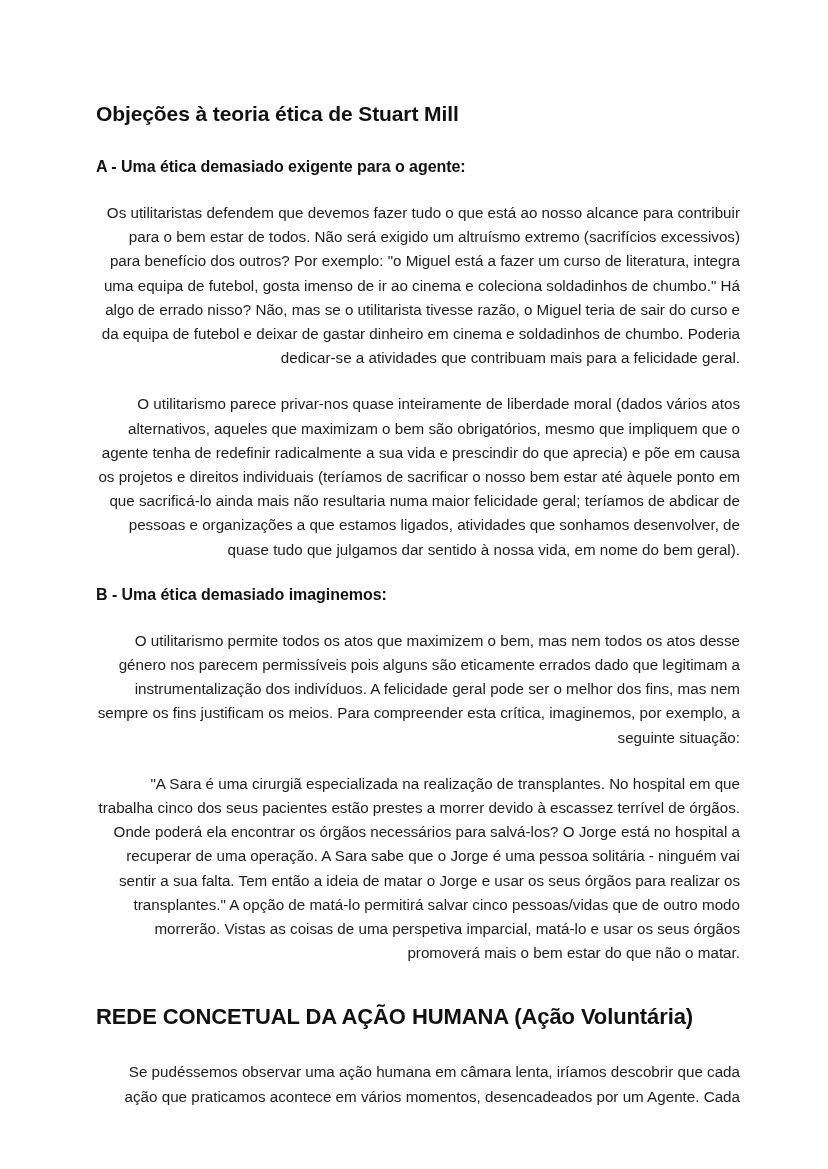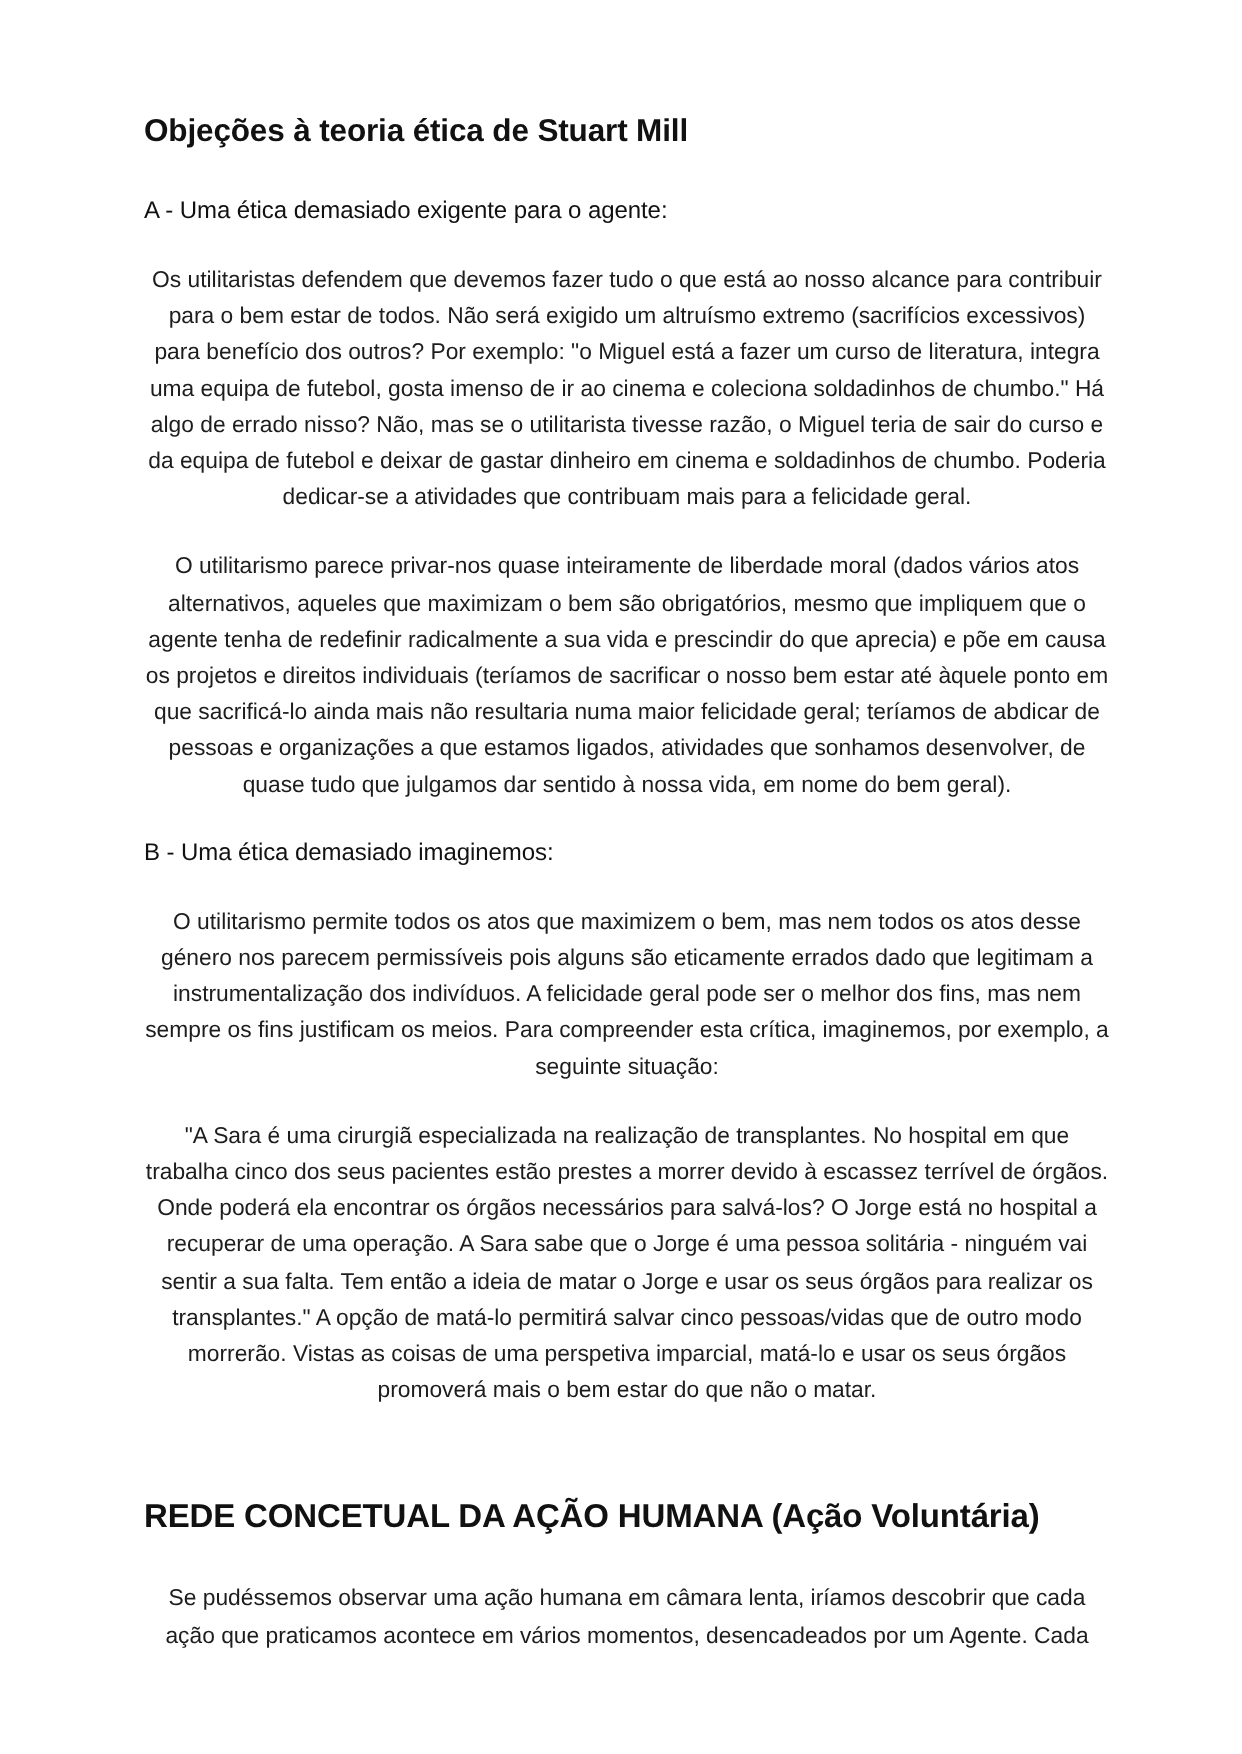--- a/index.html
+++ b/index.html
@@ -13,57 +13,57 @@
     height: 1169px;
     overflow: hidden;
     font-family: "Liberation Sans", sans-serif;
     color: #1a1a1a;
     -webkit-font-smoothing: antialiased;
   }
   .page {
     box-sizing: border-box;
     width: 828px;
     height: 1169px;
-    padding: 74px 88px 0 96px;
+    padding: 100px 88px 0 96px;
     background: #ffffff;
   }
   .doc-title {
     font-size: 21px;
     font-weight: bold;
     line-height: 27px;
     letter-spacing: -0.1px;
     margin: 0 0 29px 0;
     color: #111111;
   }
   .section-heading {
     font-size: 16px;
-    font-weight: normal;
+    font-weight: bold;
     line-height: 22px;
     letter-spacing: -0.05px;
     margin: 0 0 23px 0;
     color: #111111;
   }
   .big-heading {
     font-size: 22px;
     font-weight: bold;
     line-height: 32px;
     letter-spacing: -0.1px;
     margin: 0 0 27px 0;
     color: #111111;
   }
   p.body-text {
     font-size: 15.2px;
     line-height: 24.2px;
     margin: 0 0 22px 0;
-    text-align: center;
+    text-align: right;
     color: #1d1d1d;
     max-width: 645px;
   }
   p.body-text:last-child { margin-bottom: 0; }
-  .gap-before-big { margin-top: 56px; }
+  .gap-before-big { margin-top: 36px; }
 </style>
 </head>
 <body>
 
 <div class="page">
 
   <h1 class="doc-title">Objeções à teoria ética de Stuart Mill</h1>
 
   <h2 class="section-heading">A - Uma ética demasiado exigente para o agente:</h2>
 

